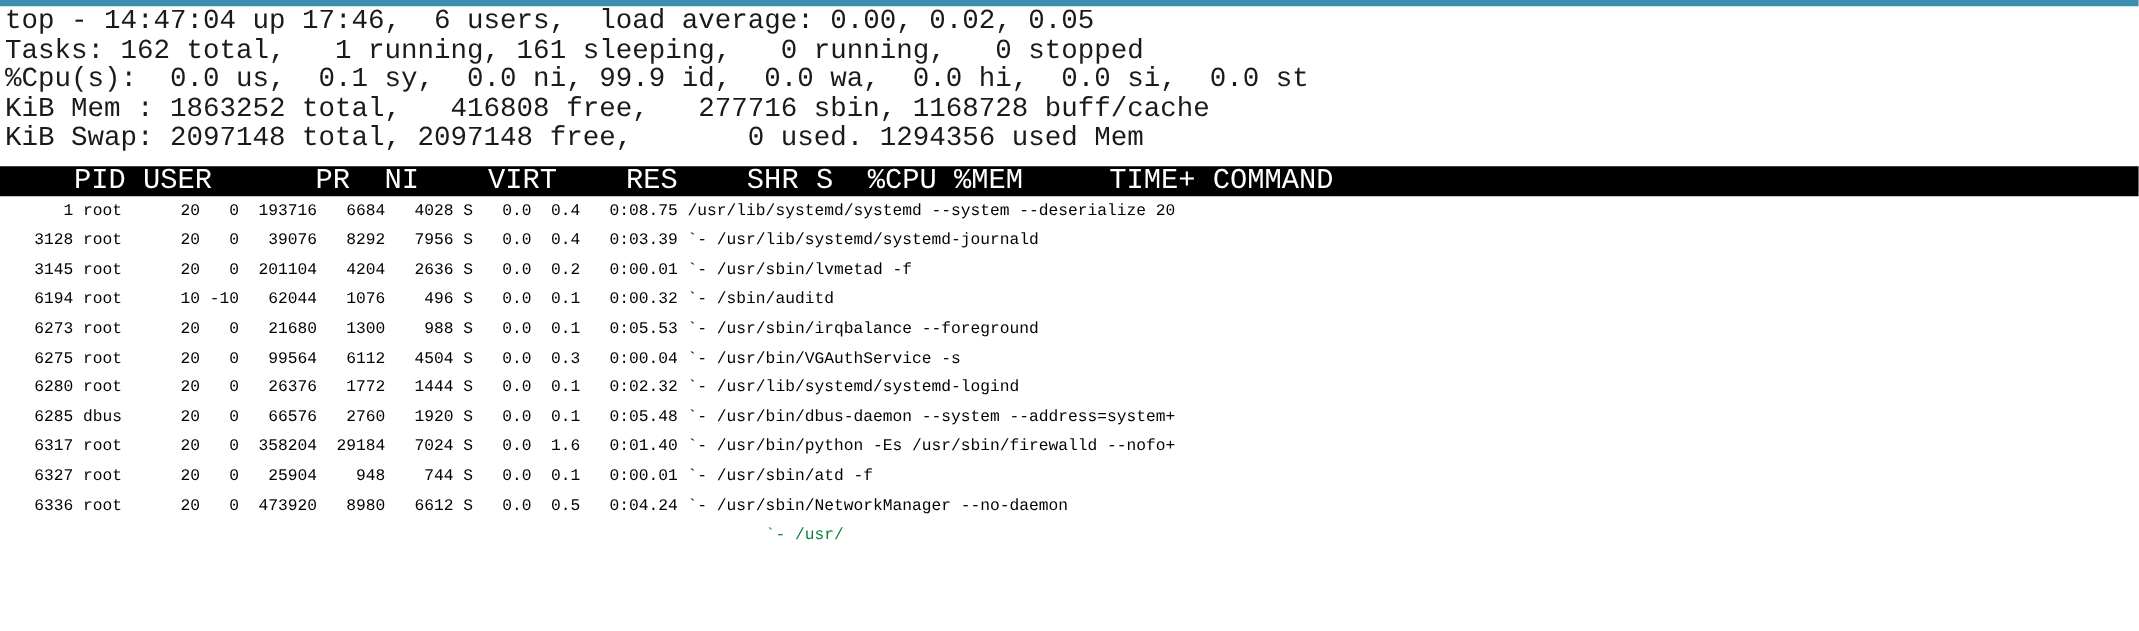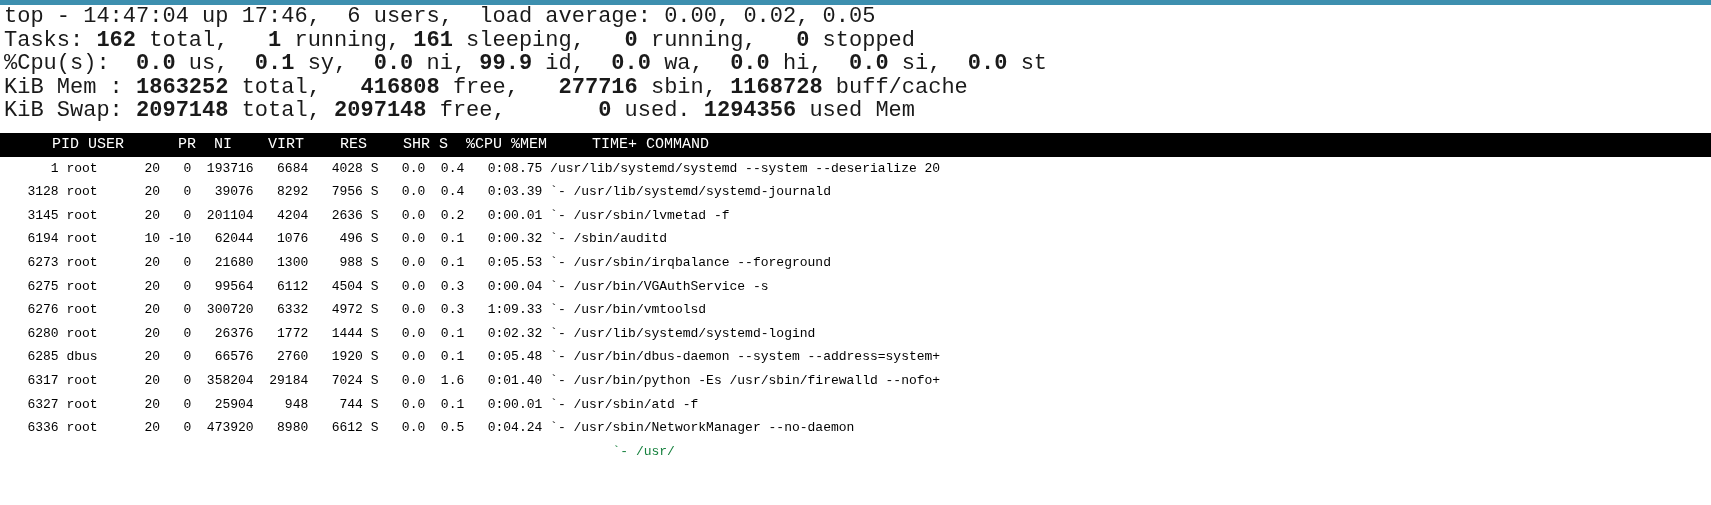--- a/index.html
+++ b/index.html
@@ -43,30 +43,30 @@
     letter-spacing: 0px;
     white-space: pre;
     color: #000000;
     padding-left: 4px;
     box-sizing: border-box;
   }
   .summary-line {
     color: #1a1a1a;
   }
   .b {
-    font-weight: bold;
+    font-weight: normal;
   }
   .header-row {
     background: #000000;
     color: #ffffff;
     height: 23.6px;
     line-height: 23.6px;
-    font-size: 15px;
+    font-size: 23px;
     white-space: pre;
-    padding-left: 16px;
+    padding-left: 4px;
     box-sizing: border-box;
     width: 1711px;
     margin-top: 10px;
     margin-bottom: 0px;
   }
   .proc-row {
     height: 23.6px;
     line-height: 23.6px;
     font-size: 13px;
     white-space: pre;
@@ -101,21 +101,20 @@
 
     <div class="header-row">    PID USER      PR  NI    VIRT    RES    SHR S  %CPU %MEM     TIME+ COMMAND</div>
 
     <div id="rows-container">
         <div class="proc-row">      1 root      20   0  193716   6684   4028 S   0.0  0.4   0:08.75 /usr/lib/systemd/systemd --system --deserialize 20</div>
         <div class="proc-row">   3128 root      20   0   39076   8292   7956 S   0.0  0.4   0:03.39 `- /usr/lib/systemd/systemd-journald</div>
         <div class="proc-row">   3145 root      20   0  201104   4204   2636 S   0.0  0.2   0:00.01 `- /usr/sbin/lvmetad -f</div>
         <div class="proc-row">   6194 root      10 -10   62044   1076    496 S   0.0  0.1   0:00.32 `- /sbin/auditd</div>
         <div class="proc-row">   6273 root      20   0   21680   1300    988 S   0.0  0.1   0:05.53 `- /usr/sbin/irqbalance --foreground</div>
         <div class="proc-row">   6275 root      20   0   99564   6112   4504 S   0.0  0.3   0:00.04 `- /usr/bin/VGAuthService -s</div>
-        <div class="proc-row">   6276 root      20   0  300720   6332   4972 S   0.0  0.3   1:09.33 `- /usr/bin/vmtoolsd</div>
         <div class="proc-row">   6280 root      20   0   26376   1772   1444 S   0.0  0.1   0:02.32 `- /usr/lib/systemd/systemd-logind</div>
         <div class="proc-row">   6285 dbus      20   0   66576   2760   1920 S   0.0  0.1   0:05.48 `- /usr/bin/dbus-daemon --system --address=system+</div>
         <div class="proc-row">   6317 root      20   0  358204  29184   7024 S   0.0  1.6   0:01.40 `- /usr/bin/python -Es /usr/sbin/firewalld --nofo+</div>
         <div class="proc-row">   6327 root      20   0   25904    948    744 S   0.0  0.1   0:00.01 `- /usr/sbin/atd -f</div>
         <div class="proc-row">   6336 root      20   0  473920   8980   6612 S   0.0  0.5   0:04.24 `- /usr/sbin/NetworkManager --no-daemon</div>
         <div class="proc-row faded">                                                                              `- /usr/</div>
       </div>
 
   </div>
 </div>

